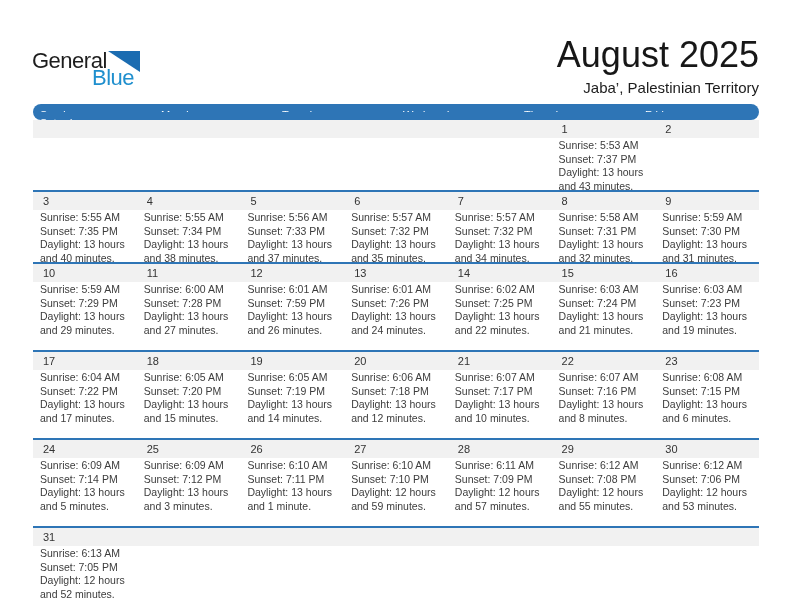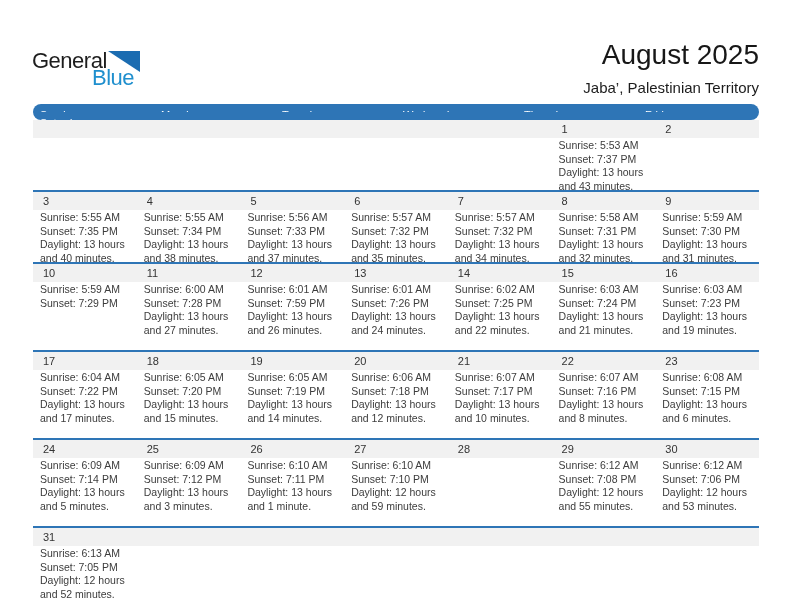--- a/index.html
+++ b/index.html
@@ -12,21 +12,21 @@
   .page{position:absolute;inset:0;}
 
   
   .logo{position:absolute;left:32px;top:50px;}
   .logo-line1{display:flex;align-items:flex-start;}
   .logo-general{font-size:22px;color:#1d1d1d;letter-spacing:-0.5px;line-height:22px;}
   .logo-tri{width:0;height:0;border-top:21px solid var(--logo-tri,#1b6cb1);border-left:32px solid transparent;margin-left:1px;margin-top:1px;}
   .logo-blue{font-size:22px;color:var(--logo-blue,#1f8fce);letter-spacing:-0.5px;line-height:20px;margin:-4px 0 0 60px;}
 
   .header-right{position:absolute;right:33px;top:40px;text-align:right;}
-  .month-title{font-size:28px;color:#171717;line-height:30px;}
+  .month-title{font-size:36px;color:#171717;line-height:30px;}
   .location-subtitle{font-size:15px;color:#1c1c1c;margin-top:9px;}
 
   
   .calendar{position:absolute;left:33px;top:104px;width:726px;}
   .weekday-row{display:grid;grid-template-columns:repeat(6,1fr);background:var(--header-bg,#2e75b6);height:16px;border-radius:8px;}
   .weekday-cell{color:#ffffff;font-size:11px;line-height:23px;padding-left:7px;overflow:hidden;white-space:nowrap;}
 
   .week{display:grid;grid-template-columns:repeat(7,1fr);box-sizing:border-box;}
   .week.divided{border-bottom:2px solid var(--divider,#2e75b6);}
   .w-72{height:72px;} .w-76{height:88px;}
@@ -150,20 +150,21 @@
               <div class="info-line wrap">Daylight: 13 hours and 31 minutes.</div>
             </div>
           </div>
         </div>
         <div class="week w-76 divided">
           <div class="cell">
             <div class="num">10</div>
             <div class="info">
               <div class="info-line">Sunrise: 5:59 AM</div>
               <div class="info-line">Sunset: 7:29 PM</div>
+              <div class="info-line wrap">Daylight: 13 hours and 29 minutes.</div>
             </div>
           </div>
           <div class="cell">
             <div class="num">11</div>
             <div class="info">
               <div class="info-line">Sunrise: 6:00 AM</div>
               <div class="info-line">Sunset: 7:28 PM</div>
               <div class="info-line wrap">Daylight: 13 hours and 27 minutes.</div>
             </div>
           </div>
@@ -294,20 +295,25 @@
           <div class="cell">
             <div class="num">27</div>
             <div class="info">
               <div class="info-line">Sunrise: 6:10 AM</div>
               <div class="info-line">Sunset: 7:10 PM</div>
               <div class="info-line wrap">Daylight: 12 hours and 59 minutes.</div>
             </div>
           </div>
           <div class="cell">
             <div class="num">28</div>
+            <div class="info">
+              <div class="info-line">Sunrise: 6:11 AM</div>
+              <div class="info-line">Sunset: 7:09 PM</div>
+              <div class="info-line wrap">Daylight: 12 hours and 57 minutes.</div>
+            </div>
           </div>
           <div class="cell">
             <div class="num">29</div>
             <div class="info">
               <div class="info-line">Sunrise: 6:12 AM</div>
               <div class="info-line">Sunset: 7:08 PM</div>
               <div class="info-line wrap">Daylight: 12 hours and 55 minutes.</div>
             </div>
           </div>
           <div class="cell">

